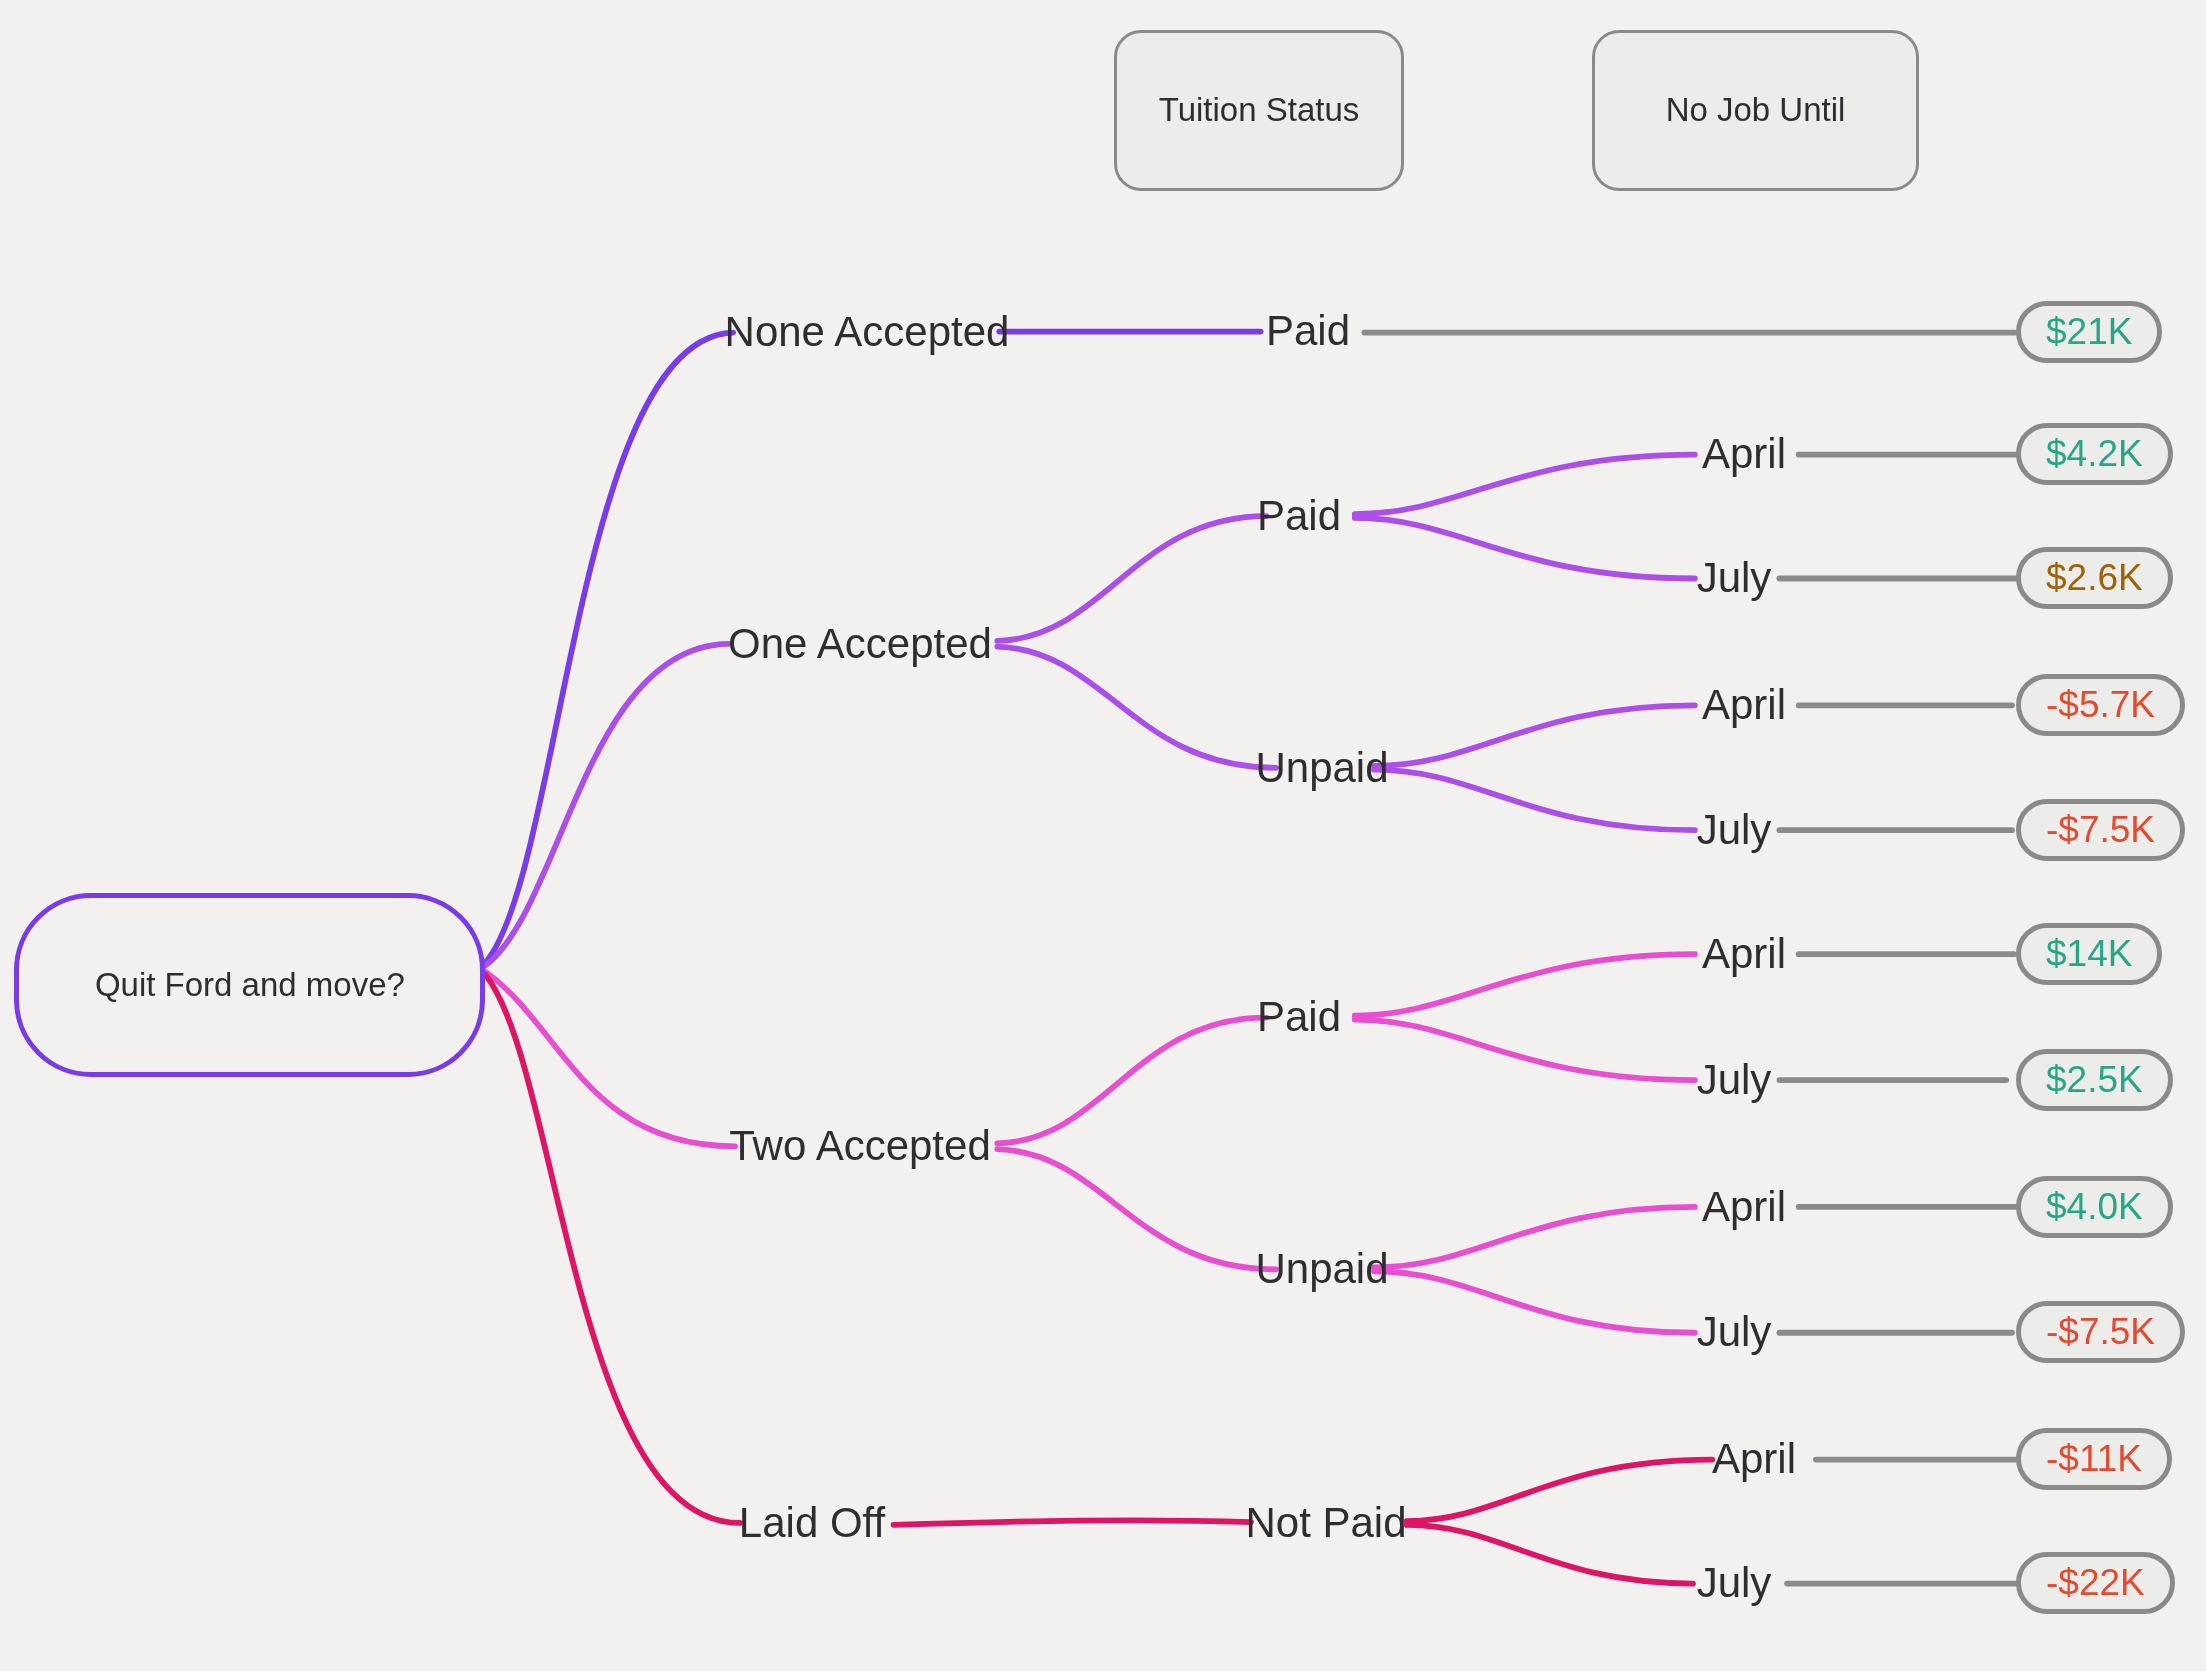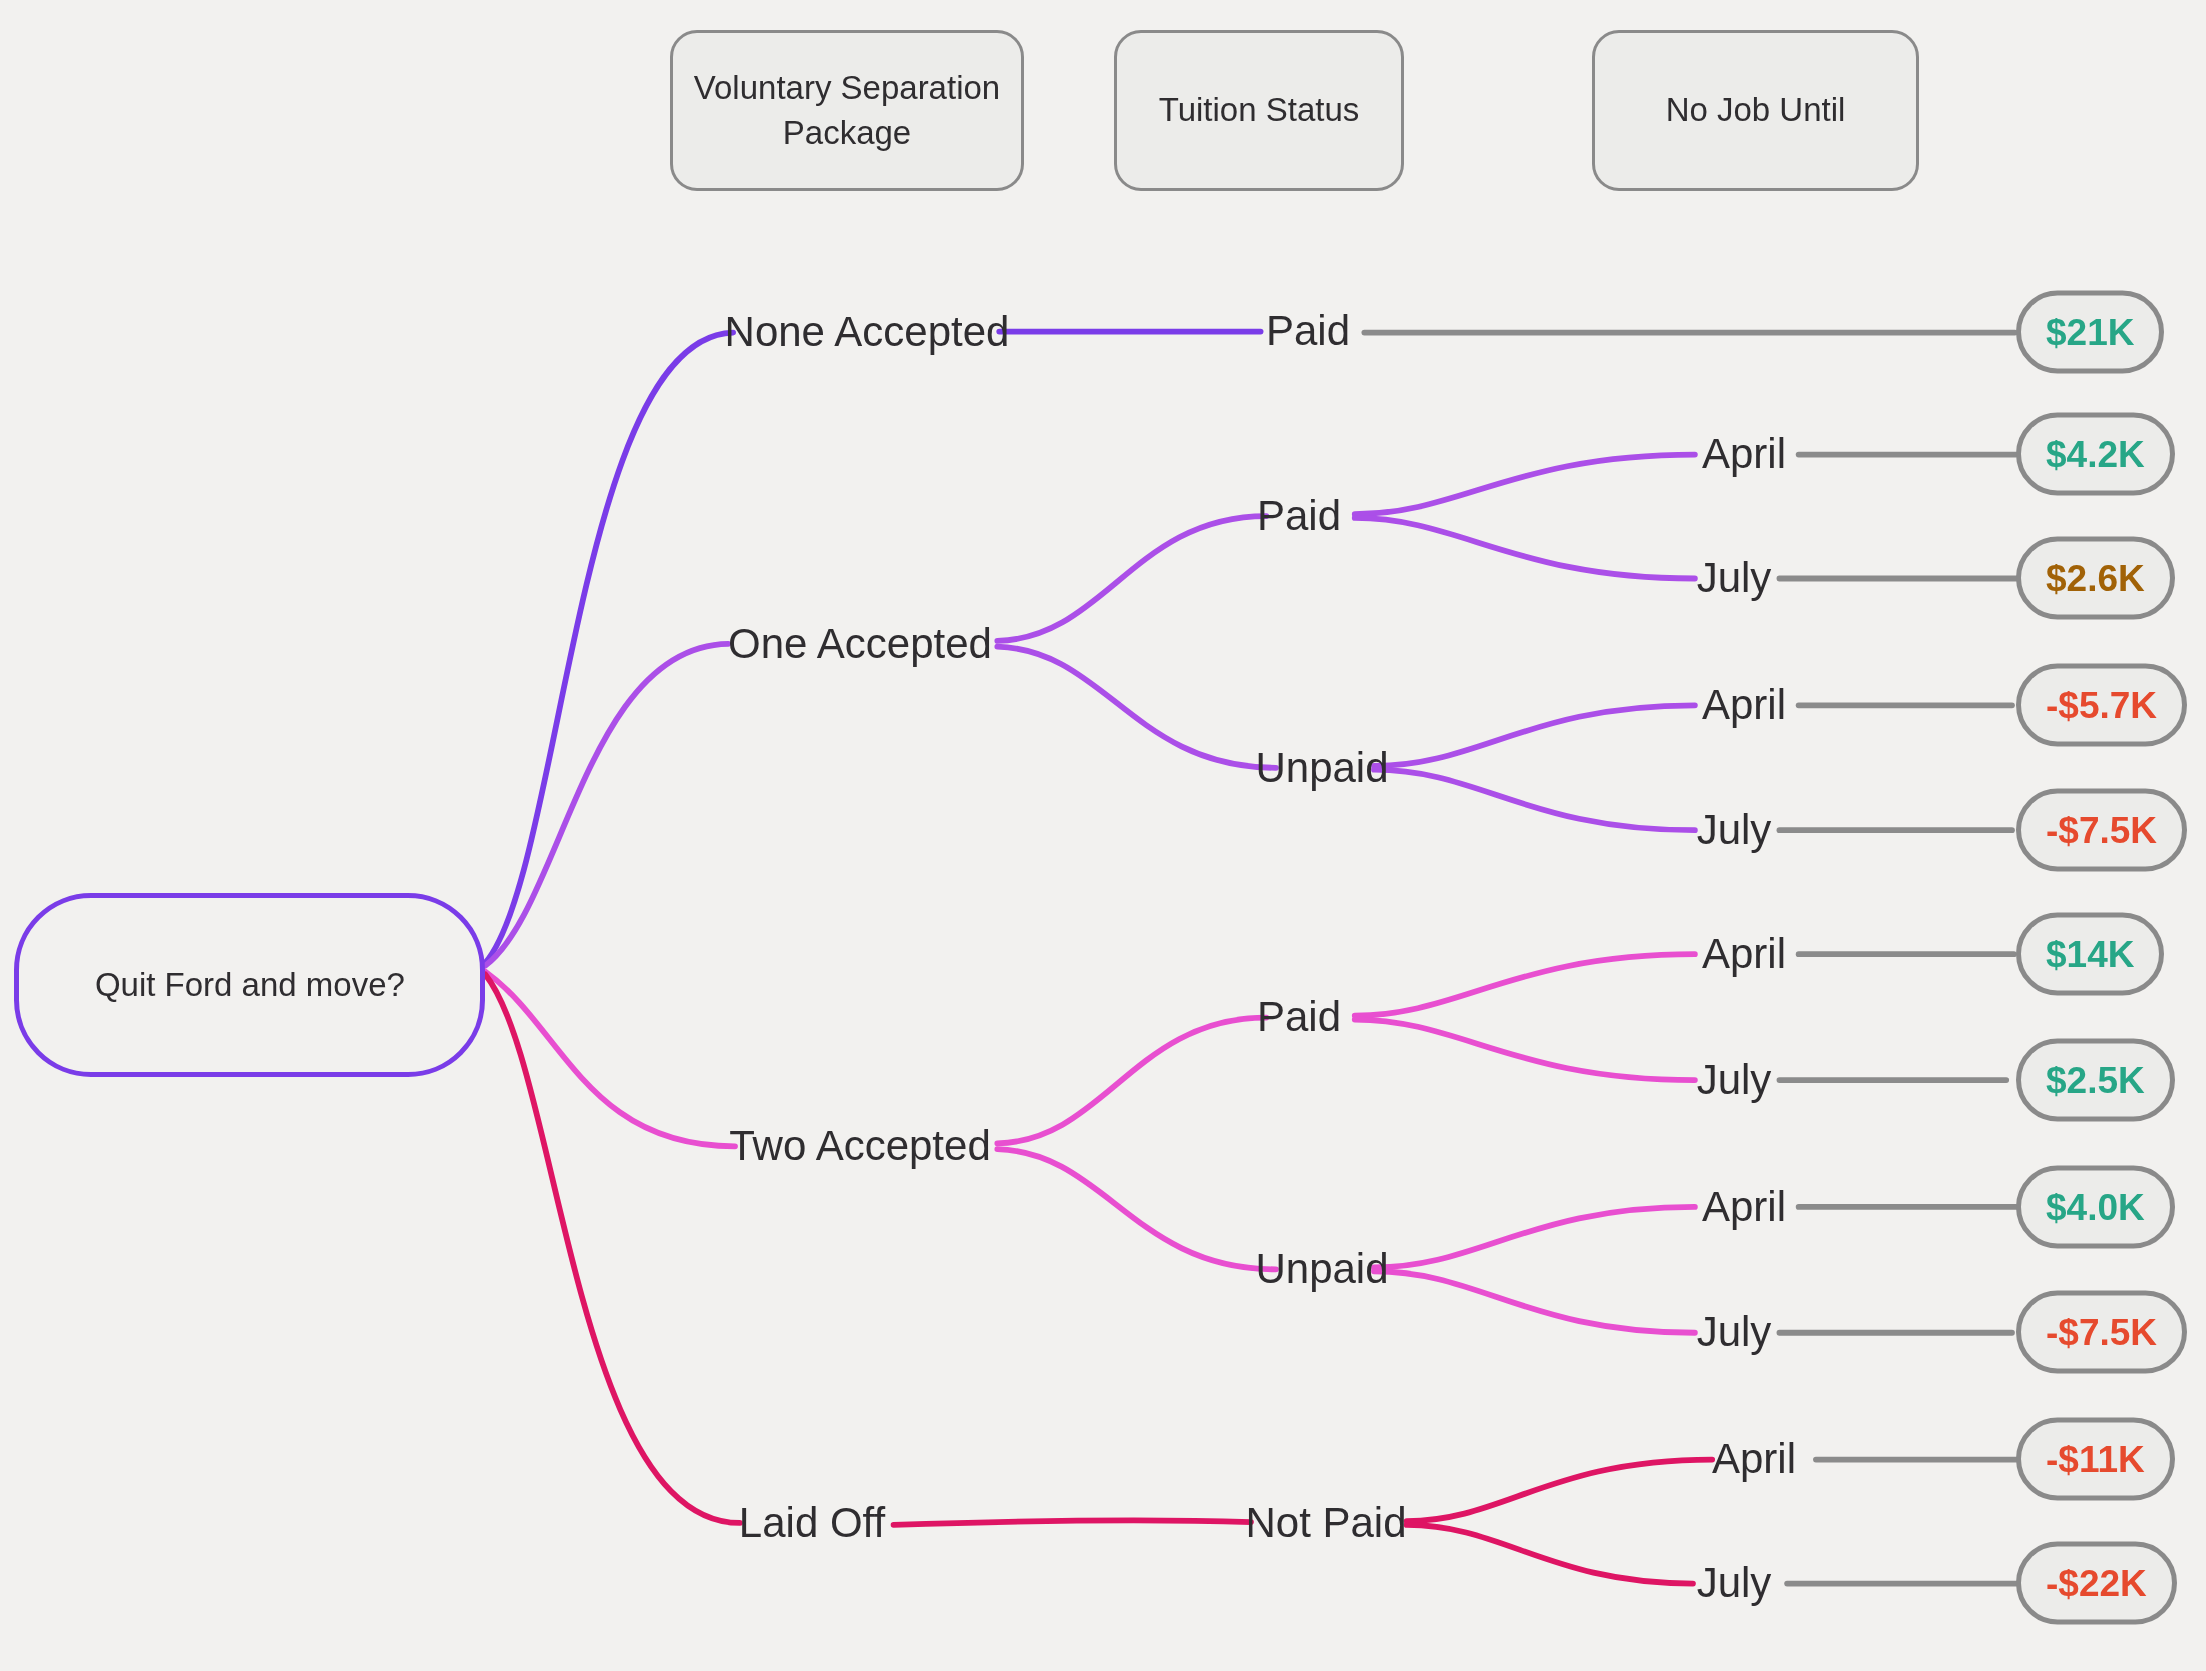--- a/index.html
+++ b/index.html
@@ -41,29 +41,28 @@
     position:absolute;
     transform:translate(-50%,-50%);
     font-size:42px;
     white-space:nowrap;
   }
   .pill{
     position:absolute;
     left:2016px;
     transform:translateY(-50%);
     box-sizing:border-box;
-    height:83px;
+    height:62px;
     display:flex;align-items:center;justify-content:center;
     padding:0 25px;
     background:#ececea;
     border:5.8px solid #8a8a8a;
     border-radius:42px;
     font-size:37px;
     white-space:nowrap;
-    font-weight:bold;
   }
 </style>
 </head>
 <body>
 
 <div class="canvas">
 
   <svg class="edges" width="2207" height="1672" viewBox="0 0 2297 1740">
 
     <path class="edge" d="M 505 1002 C 585 910, 600 350, 763 346" stroke="#7a3ce8"></path>
@@ -95,23 +94,20 @@
     <path class="connector" d="M 1872 734 L 2094 734" stroke="#8b8b8b"></path>
     <path class="connector" d="M 1852 864 L 2094 864" stroke="#8b8b8b"></path>
     <path class="connector" d="M 1872 993 L 2096 993" stroke="#8b8b8b"></path>
     <path class="connector" d="M 1852 1124 L 2088 1124" stroke="#8b8b8b"></path>
     <path class="connector" d="M 1872 1256 L 2098 1256" stroke="#8b8b8b"></path>
     <path class="connector" d="M 1852 1387 L 2094 1387" stroke="#8b8b8b"></path>
     <path class="connector" d="M 1890 1519 L 2100 1519" stroke="#8b8b8b"></path>
     <path class="connector" d="M 1860 1648 L 2100 1648" stroke="#8b8b8b"></path>
   </svg>
 
-  <div class="hdr" style="left:670px;top:30px;width:354px;height:161px;">
-    <span>Voluntary Separation Package</span>
-  </div>
   <div class="hdr" style="left:1114px;top:30px;width:290px;height:161px;">
     <span>Tuition Status</span>
   </div>
   <div class="hdr" style="left:1592px;top:30px;width:327px;height:161px;">
     <span>No Job Until</span>
   </div>
 
   <div class="root">
     <span>Quit Ford and move?</span>
   </div>

